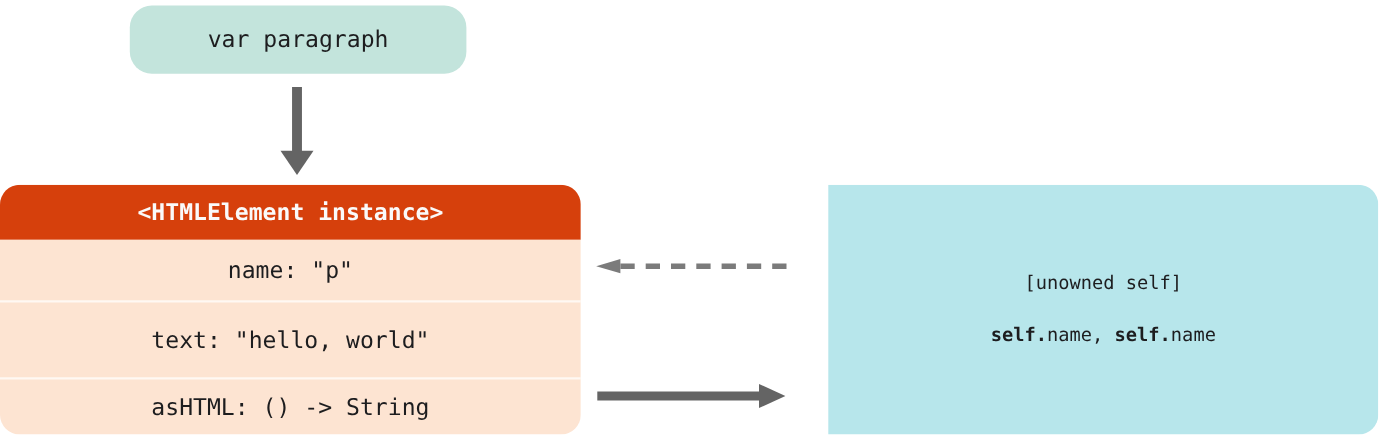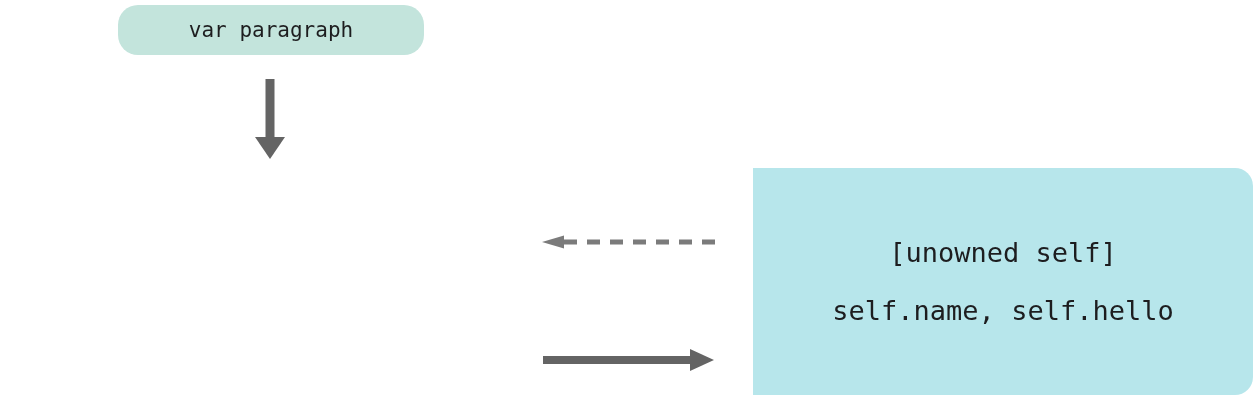--- a/index.html
+++ b/index.html
@@ -11,21 +11,21 @@
     width: 1258px;
     height: 402px;
     background: #ffffff;
     overflow: hidden;
   }
 
   
   .var-pill {
     position: absolute;
     left: 118px; top: 5px;
-    width: 306px; height: 50px;
+    width: 306px; height: 62px;
     background: var(--pill_bg);
     border-radius: 20px;
     display: flex; align-items: center; justify-content: center;
     font-size: 21px;
     color: var(--text);
   }
 
   
   .node {
     position: absolute;
@@ -62,55 +62,65 @@
   .field-row:nth-child(3) { flex: 1; border-top: 2px solid rgba(255,255,255,0.72); }
 
   .closure-box { left: 725px; }
   .closure-box .node-header { background: var(--closure_header_bg); }
   .closure-body {
     flex: 1;
     background: var(--closure_body_bg);
     display: flex; flex-direction: column;
     align-items: center; justify-content: center;
     gap: 27px;
-    font-size: 27px;
+    font-size: 17px;
     color: var(--text);
     margin-left: 28px;
   }
-  .seg-bold { font-weight: normal; }
+  .seg-bold { font-weight: bold; }
 
   .arrow-svg { position: absolute; }
 </style>
 </head>
 <body>
 
 <div class="canvas">
 
   <div class="var-pill">
     <span>var paragraph</span>
   </div>
 
   <svg class="arrow-svg" style="left:253px; top:79px;" width="34" height="80" viewBox="0 0 34 80">
     <rect x="12.5" y="0" width="9" height="59" fill="var(--arrow)"></rect>
     <polygon points="2,58 32,58 17,80" fill="var(--arrow)"></polygon>
   </svg>
 
+  <div class="node instance-box">
+    <div class="node-header">
+      <span>&lt;HTMLElement instance&gt;</span>
+    </div>
+    <div class="instance-body">
+      <div class="field-row">name: "p"</div>
+      <div class="field-row">text: "hello, world"</div>
+      <div class="field-row">asHTML: () -&gt; String</div>
+    </div>
+  </div>
 
   <svg class="arrow-svg" style="left:540px; top:233px;" width="178" height="18" viewBox="0 0 178 18">
     <line x1="24" y1="9" x2="176" y2="9" stroke="var(--dashed_arrow)" stroke-width="5" stroke-dasharray="13 10"></line>
     <polygon points="2,9 24,2.5 24,15.5" fill="var(--dashed_arrow)"></polygon>
   </svg>
 
   <svg class="arrow-svg" style="left:540px; top:347px;" width="176" height="26" viewBox="0 0 176 26">
     <line x1="3" y1="13" x2="151" y2="13" stroke="var(--arrow)" stroke-width="8"></line>
     <polygon points="150,2 150,24 174,13" fill="var(--arrow)"></polygon>
   </svg>
 
   <div class="node closure-box">
     <div class="closure-body">
       <div>[unowned self]</div>
       <div>
-        <span class="seg-bold">self.</span><span>name, </span><span class="seg-bold">self.</span><span>hello</span>
+        <span class="seg-bold">self.</span><span>name, </span><span class="seg-bold">self.</span><span>name</span>
       </div>
     </div>
   </div>
 
 </div>
 
 </body></html>

